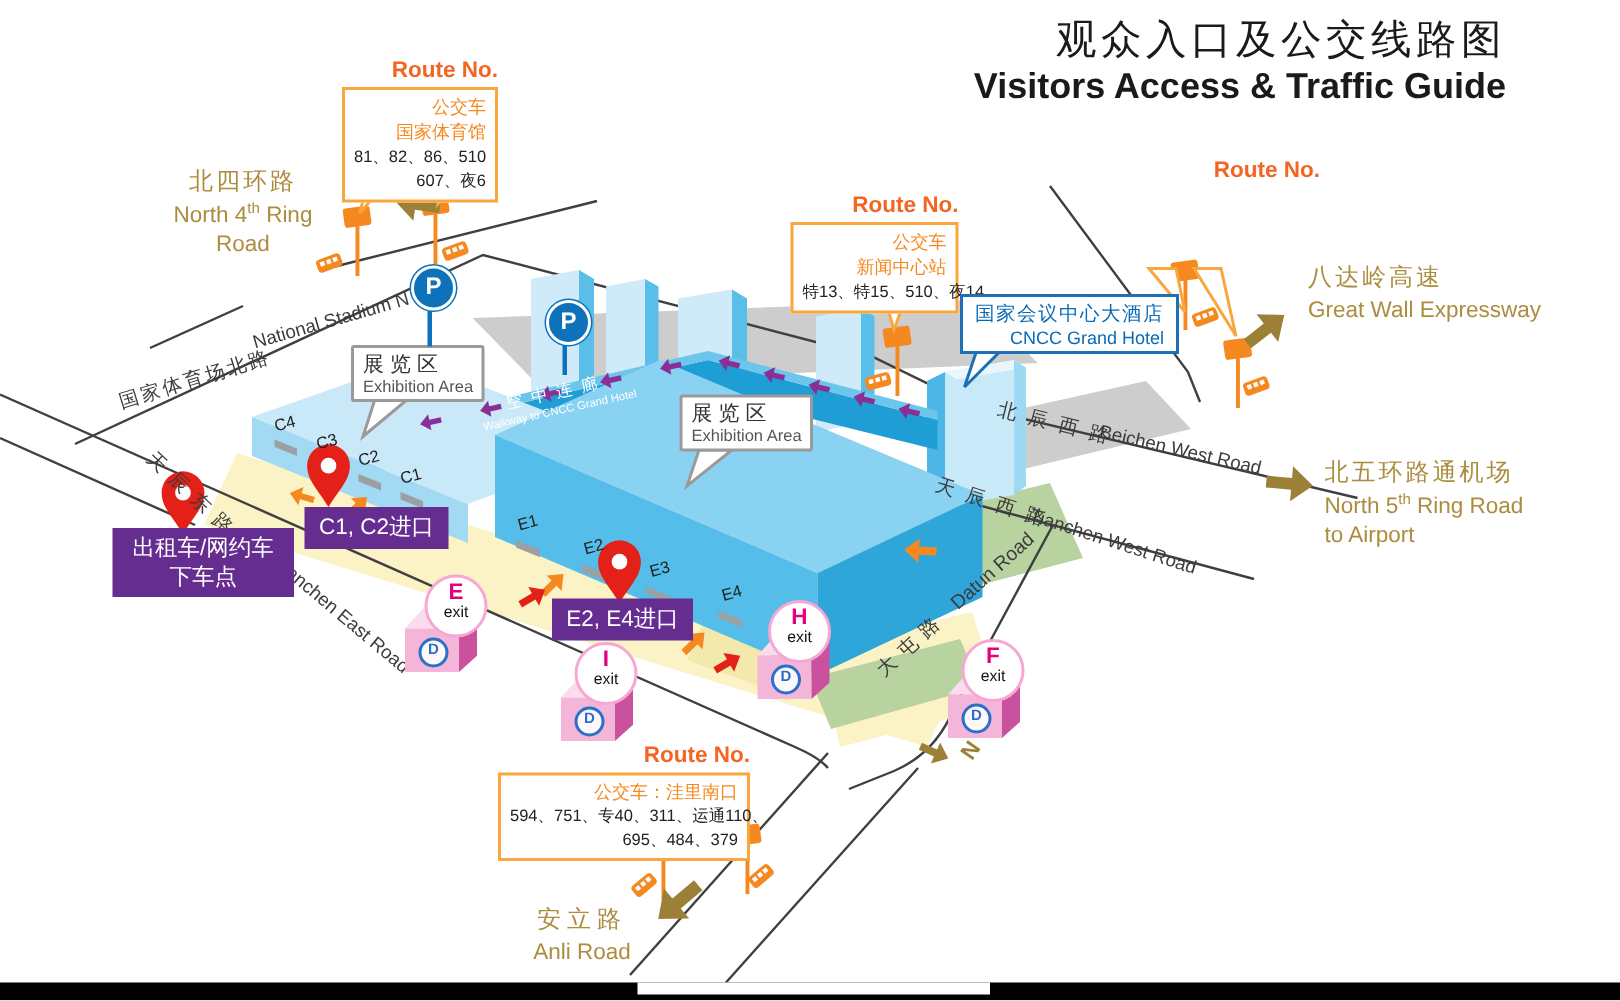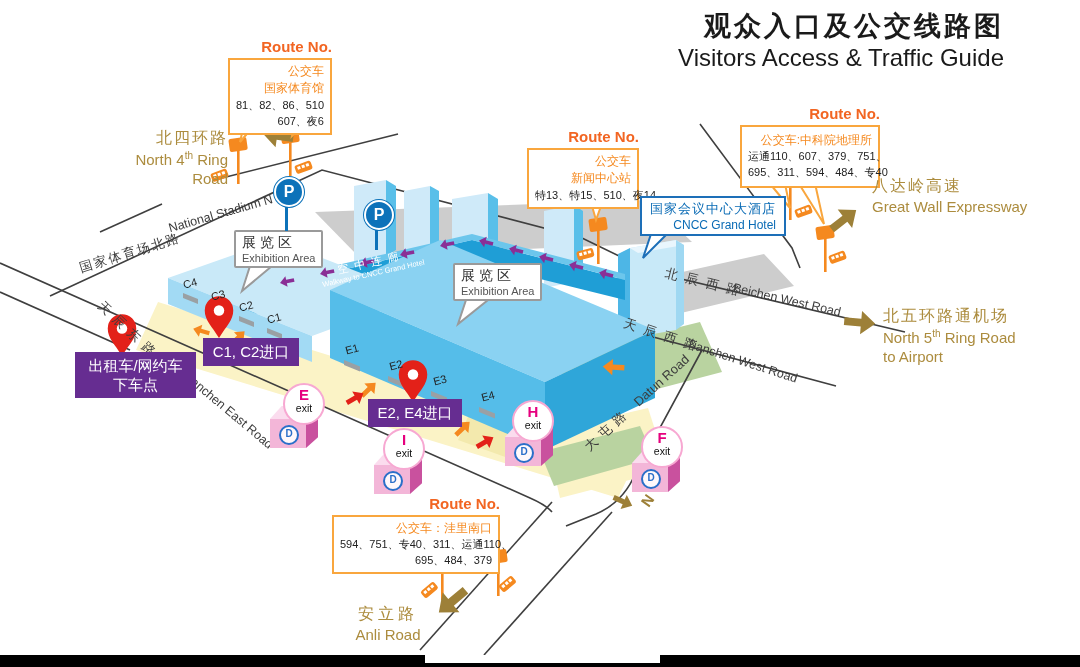--- a/index.html
+++ b/index.html
@@ -1,23 +1,23 @@
 <!DOCTYPE html>
 <html><head>
 <meta charset="utf-8">
 <style>
   html,body{margin:0;padding:0;background:#fff;}
   .stage{position:relative;width:1080px;height:667px;background:#fff;overflow:hidden;
          font-family:"Liberation Sans","DejaVu Sans",sans-serif;}
   svg{position:absolute;left:0;top:0;}
   
   .title-zh{position:absolute;left:592px;top:8px;width:412px;text-align:right;
-            font-size:27px;font-weight:bold;color:#1a1a1a;letter-spacing:3px;}
+            font-size:27px;font-weight:normal;color:#1a1a1a;letter-spacing:3px;}
   .title-en{position:absolute;left:592px;top:44px;width:412px;text-align:right;
-            font-size:24px;font-weight:normal;color:#1a1a1a;}
+            font-size:24px;font-weight:bold;color:#1a1a1a;}
   
   .rb{position:absolute;text-align:right;}
   .rb-head{color:#f26522;font-weight:bold;font-size:15px;margin-bottom:3px;white-space:nowrap;}
   .rb-body{border:2px solid #f9a63d;background:#fff;padding:3px 6px;font-size:11px;
            line-height:1.45;color:#222;white-space:nowrap;}
   .rb-org{color:#f5891f;font-size:12px;}
   
   .callout{position:absolute;border:2px solid #9a9a9a;background:#fff;border-radius:2px;
            text-align:left;padding:2px 6px;}
   .callout .zh{font-size:14px;letter-spacing:4px;color:#333;white-space:nowrap;}
@@ -259,37 +259,32 @@
   <div class="rb-head" style="padding-left:36px;">Route No.</div>
   <div class="rb-body">
     <div class="rb-org">公交车</div>
     <div class="rb-org">新闻中心站</div>
     <div>特13、特15、510、夜14</div>
   </div>
 </div>
 
 <div class="rb" style="left:740px;top:105px;width:140px;">
   <div class="rb-head">Route No.</div>
-  <div class="rb-body" style="padding:5px 6px;">
-    <div class="rb-org">公交车:中科院地理所</div>
-    <div>运通110、607、379、751、</div>
-    <div>695、311、594、484、专40</div>
-  </div>
 </div>
 
 <div class="rb" style="left:332px;top:495px;width:168px;">
   <div class="rb-head">Route No.</div>
   <div class="rb-body">
     <div class="rb-org">公交车：洼里南口</div>
     <div>594、751、专40、311、运通110、</div>
     <div>695、484、379</div>
   </div>
 </div>
 
-<div class="road2" style="left:96px;top:128px;width:132px;text-align:right;">
+<div class="road2" style="left:96px;top:112px;width:132px;text-align:center;">
   <div class="zh">北四环路</div>
   <div class="en"><span>North 4</span><sup>th</sup><span> Ring Road</span></div>
 </div>
 <div class="road2" style="left:872px;top:176px;">
   <div class="zh">八达岭高速</div>
   <div class="en">Great Wall Expressway</div>
 </div>
 <div class="road2" style="left:883px;top:306px;">
   <div class="zh">北五环路通机场</div>
   <div class="en"><span>North 5</span><sup>th</sup><span> Ring Road</span></div>

